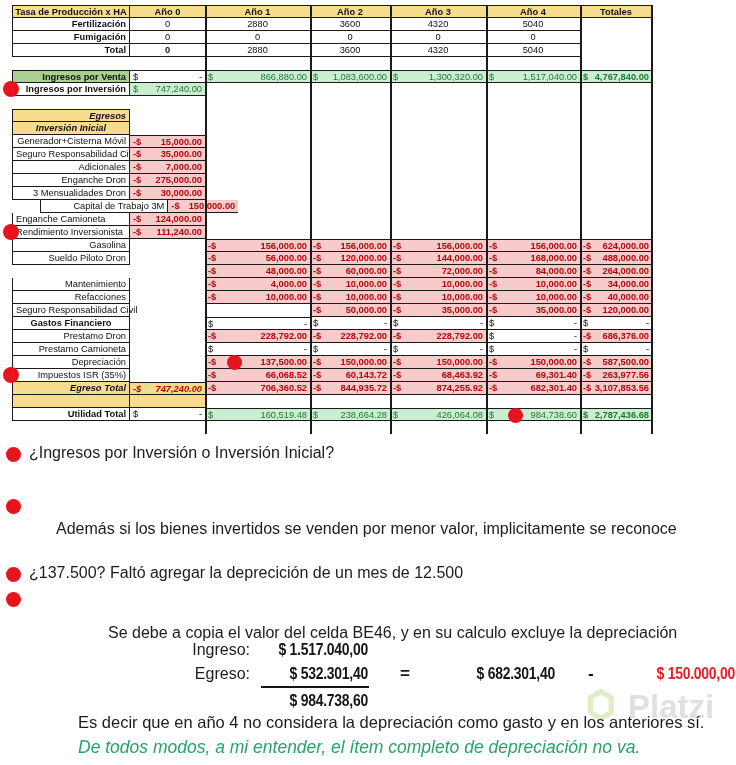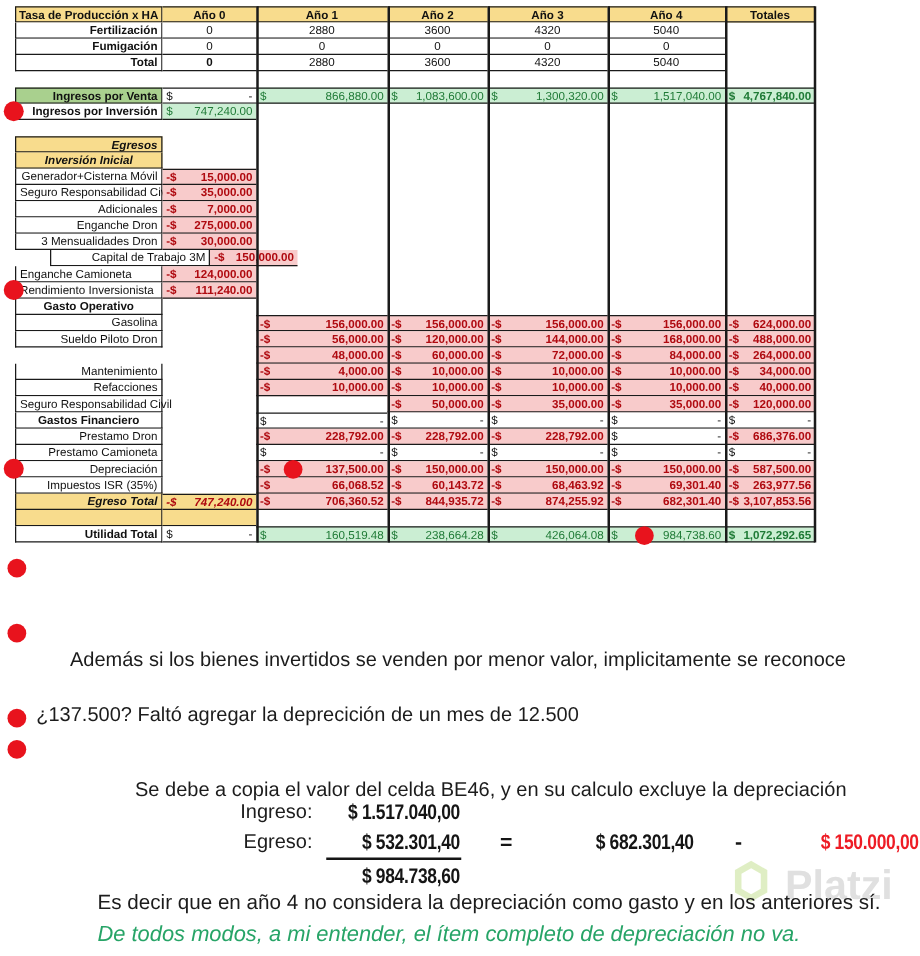--- a/index.html
+++ b/index.html
@@ -274,29 +274,20 @@
           <span>-$</span>
           <span>111,240.00</span>
         </div>
         <div class="c" style="width: 105px;"></div>
         <div class="c" style="width: 80px;"></div>
         <div class="c" style="width: 96px;"></div>
         <div class="c" style="width: 94px;"></div>
         <div class="c" style="width: 72px;"></div>
       </div>
       <div class="trow">
-        <div class="c box bb bl br lab lab-cb" style="width: 118px;">Gasto Operativo</div>
-        <div class="c" style="width: 75px;"></div>
-        <div class="c" style="width: 105px;"></div>
-        <div class="c" style="width: 80px;"></div>
-        <div class="c" style="width: 96px;"></div>
-        <div class="c" style="width: 94px;"></div>
-        <div class="c" style="width: 72px;"></div>
-      </div>
-      <div class="trow">
         <div class="c box bb bl br lab lab-r" style="width: 118px;">Gasolina</div>
         <div class="c" style="width: 75px;"></div>
         <div class="c box bb bt bg-pink acct" style="width: 105px;">
           <span>-$</span>
           <span>156,000.00</span>
         </div>
         <div class="c box bb bt bg-pink acct" style="width: 80px;">
           <span>-$</span>
           <span>156,000.00</span>
         </div>
@@ -605,36 +596,36 @@
           <span>$</span>
           <span>426,064.08</span>
         </div>
         <div class="c box bb bt bg-green acct" style="width: 94px;">
           <span>$</span>
           <span>984,738.60</span>
           <div class="celldot"></div>
         </div>
         <div class="c box bb bt bg-green acct fb" style="width: 72px;">
           <span>$</span>
-          <span>1,072,292.65</span>
+          <span>2,787,436.68</span>
         </div>
       </div>
       <div class="vline" style="left: 193px;"></div>
       <div class="vline" style="left: 298px;"></div>
       <div class="vline" style="left: 378px;"></div>
       <div class="vline" style="left: 474px;"></div>
       <div class="vline" style="left: 568px;"></div>
       <div class="vline" style="left: 639px;"></div>
       <div class="rowdot" style="left: -9px; top: 76px;"></div>
       <div class="rowdot" style="left: -9px; top: 219px;"></div>
       <div class="rowdot" style="left: -9px; top: 362px;"></div>
     </div>
 
   <div class="notes">
-      <div class="nline cls-bullet" style="top: 4px;"><span class="blt"></span></div>
+      <div class="nline cls-bullet" style="top: 4px;"><span class="blt"></span><span>¿Ingresos por Inversión o Inversión Inicial?</span></div>
       <div class="nline cls-bullet" style="top: 56px;"><span class="blt"></span></div>
       <div class="nline cls-indent1" style="top: 80px;"><span>Además si los bienes invertidos se venden por menor valor, implicitamente se reconoce</span></div>
       <div class="nline cls-bullet" style="top: 124px;"><span class="blt"></span><span>¿137.500? Faltó agregar la deprecición de un mes de 12.500</span></div>
       <div class="nline cls-bullet" style="top: 149px;"><span class="blt"></span></div>
       <div class="nline cls-indent2" style="top: 184px;"><span>Se debe a copia el valor del celda BE46, y en su calculo excluye la depreciación</span></div>
       <div class="nline cls-indent15" style="top: 273px;"><span>Es decir que en año 4 no considera la depreciación como gasto y en los anteriores sí.</span></div>
       <div class="nline cls-green" style="top: 297px;"><span>De todos modos, a mi entender, el ítem completo de depreciación no va.</span></div>
     </div>
 
   <div class="calc">

